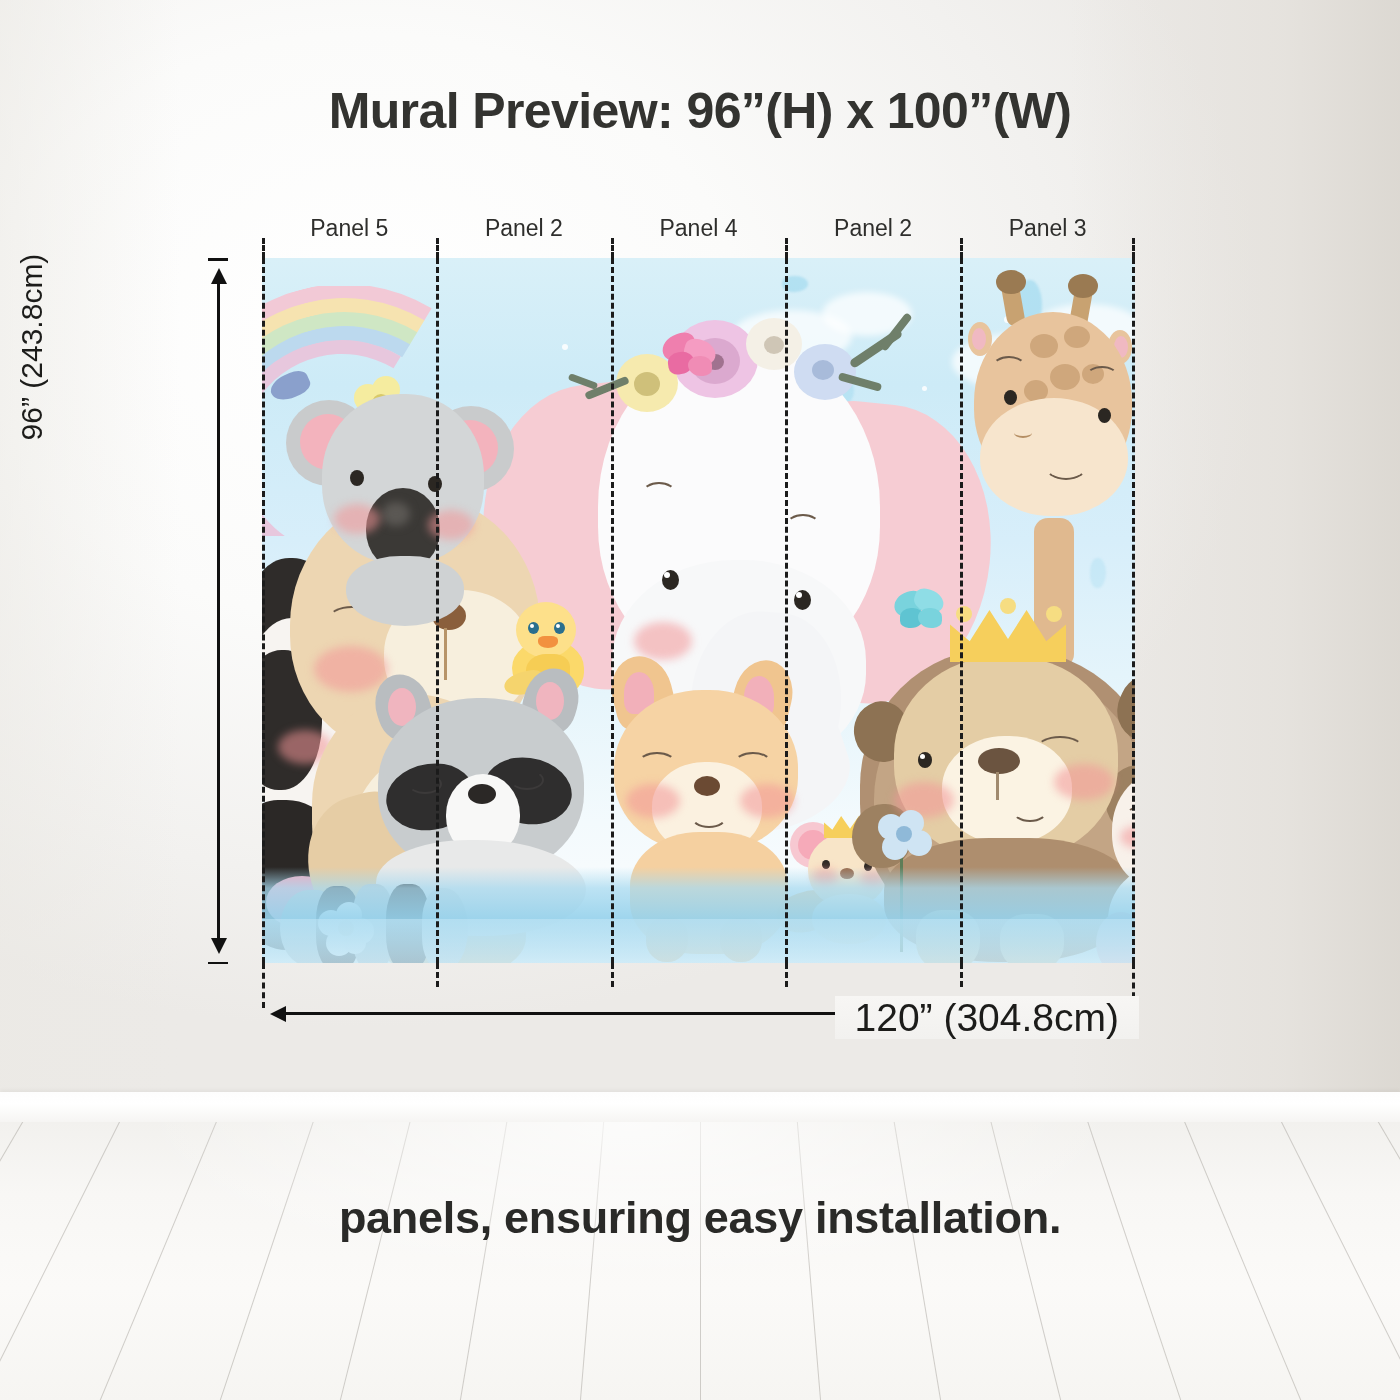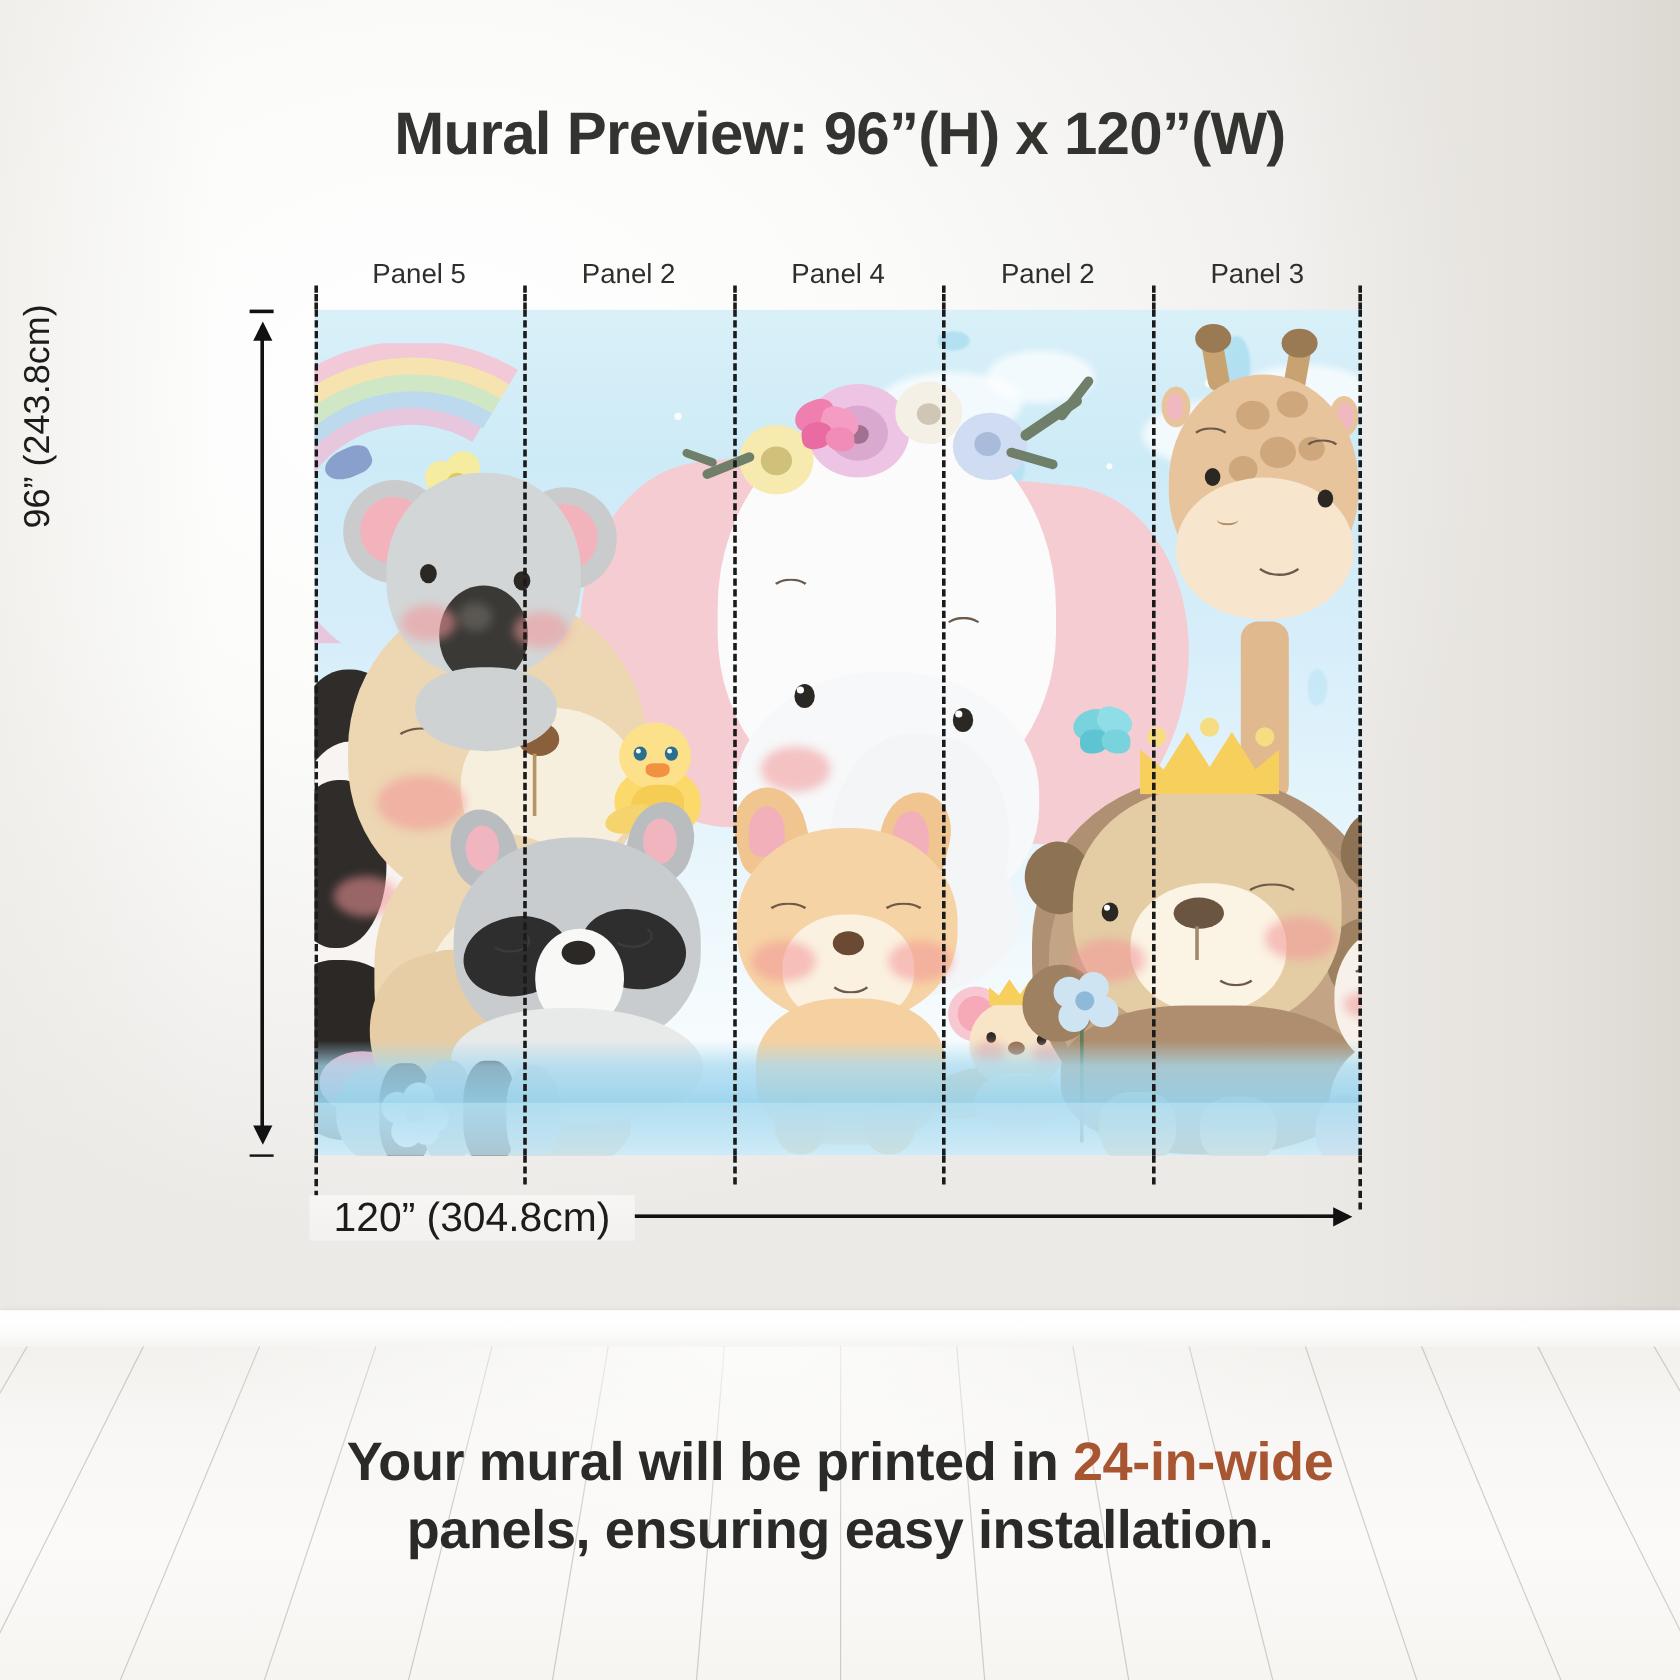--- a/index.html
+++ b/index.html
@@ -150,22 +150,22 @@
   #dim-h .line { position:absolute; top:12px; left:16px; width:849px; height:2.5px; background:#111; }
   #dim-h .arrow-l {
     position:absolute; top:5.5px; left:12px;
     width:0;height:0;border-top:8px solid transparent;border-bottom:8px solid transparent;border-right:16px solid #111;
   }
   #dim-h .arrow-r {
     position:absolute; top:5.5px; right:12px;
     width:0;height:0;border-top:8px solid transparent;border-bottom:8px solid transparent;border-left:16px solid #111;
   }
   #dim-h-label {
-    position:absolute; left:0; top:-4px; width:881px; text-align:left;
-    font-size:34px; color:#1c1c1a;
+    position:absolute; left:0; top:-4px; width:881px; text-align:right;
+    font-size:39px; color:#1c1c1a;
   }
   #dim-h-label span {
     background:linear-gradient(180deg,#f7f6f4,#f2f1ef);
     padding:0 20px;
   }
 
   
   #caption {
     position:absolute; left:0; top:1190px; width:1400px;
     text-align:center; line-height:1.26;
@@ -198,21 +198,21 @@
         <div class="plank" style="left: 892px; transform: rotate(-9.47848deg);"></div>
         <div class="plank" style="left: 988px; transform: rotate(-14.0597deg);"></div>
         <div class="plank" style="left: 1084px; transform: rotate(-18.4648deg);"></div>
         <div class="plank" style="left: 1180px; transform: rotate(-22.6552deg);"></div>
         <div class="plank" style="left: 1276px; transform: rotate(-26.6049deg);"></div>
         <div class="plank" style="left: 1372px; transform: rotate(-30.2998deg);"></div>
       </div>
     <div class="floor-sheen"></div>
   </div>
 
-  <div id="title">Mural Preview: 96”(H) x 120”(W)</div>
+  <div id="title">Mural Preview: 96”(H) x 100”(W)</div>
 
   <div id="panel-labels">
       <div class="panel-label">Panel 5</div>
       <div class="panel-label">Panel 2</div>
       <div class="panel-label">Panel 4</div>
       <div class="panel-label">Panel 2</div>
       <div class="panel-label">Panel 3</div>
     </div>
 
   <div id="dim-v">
@@ -519,17 +519,16 @@
   <div id="dim-h">
     <div class="line"></div>
     <div class="arrow-l"></div>
     <div class="arrow-r"></div>
     <div id="dim-h-label">
       <span>120” (304.8cm)</span>
     </div>
   </div>
 
   <div id="caption">
-    <div><span>Your mural will be printed in </span><span class="accent">24-in-wide</span></div>
     <div>panels, ensuring easy installation.</div>
   </div>
 
 </div>
 
 </body></html>

